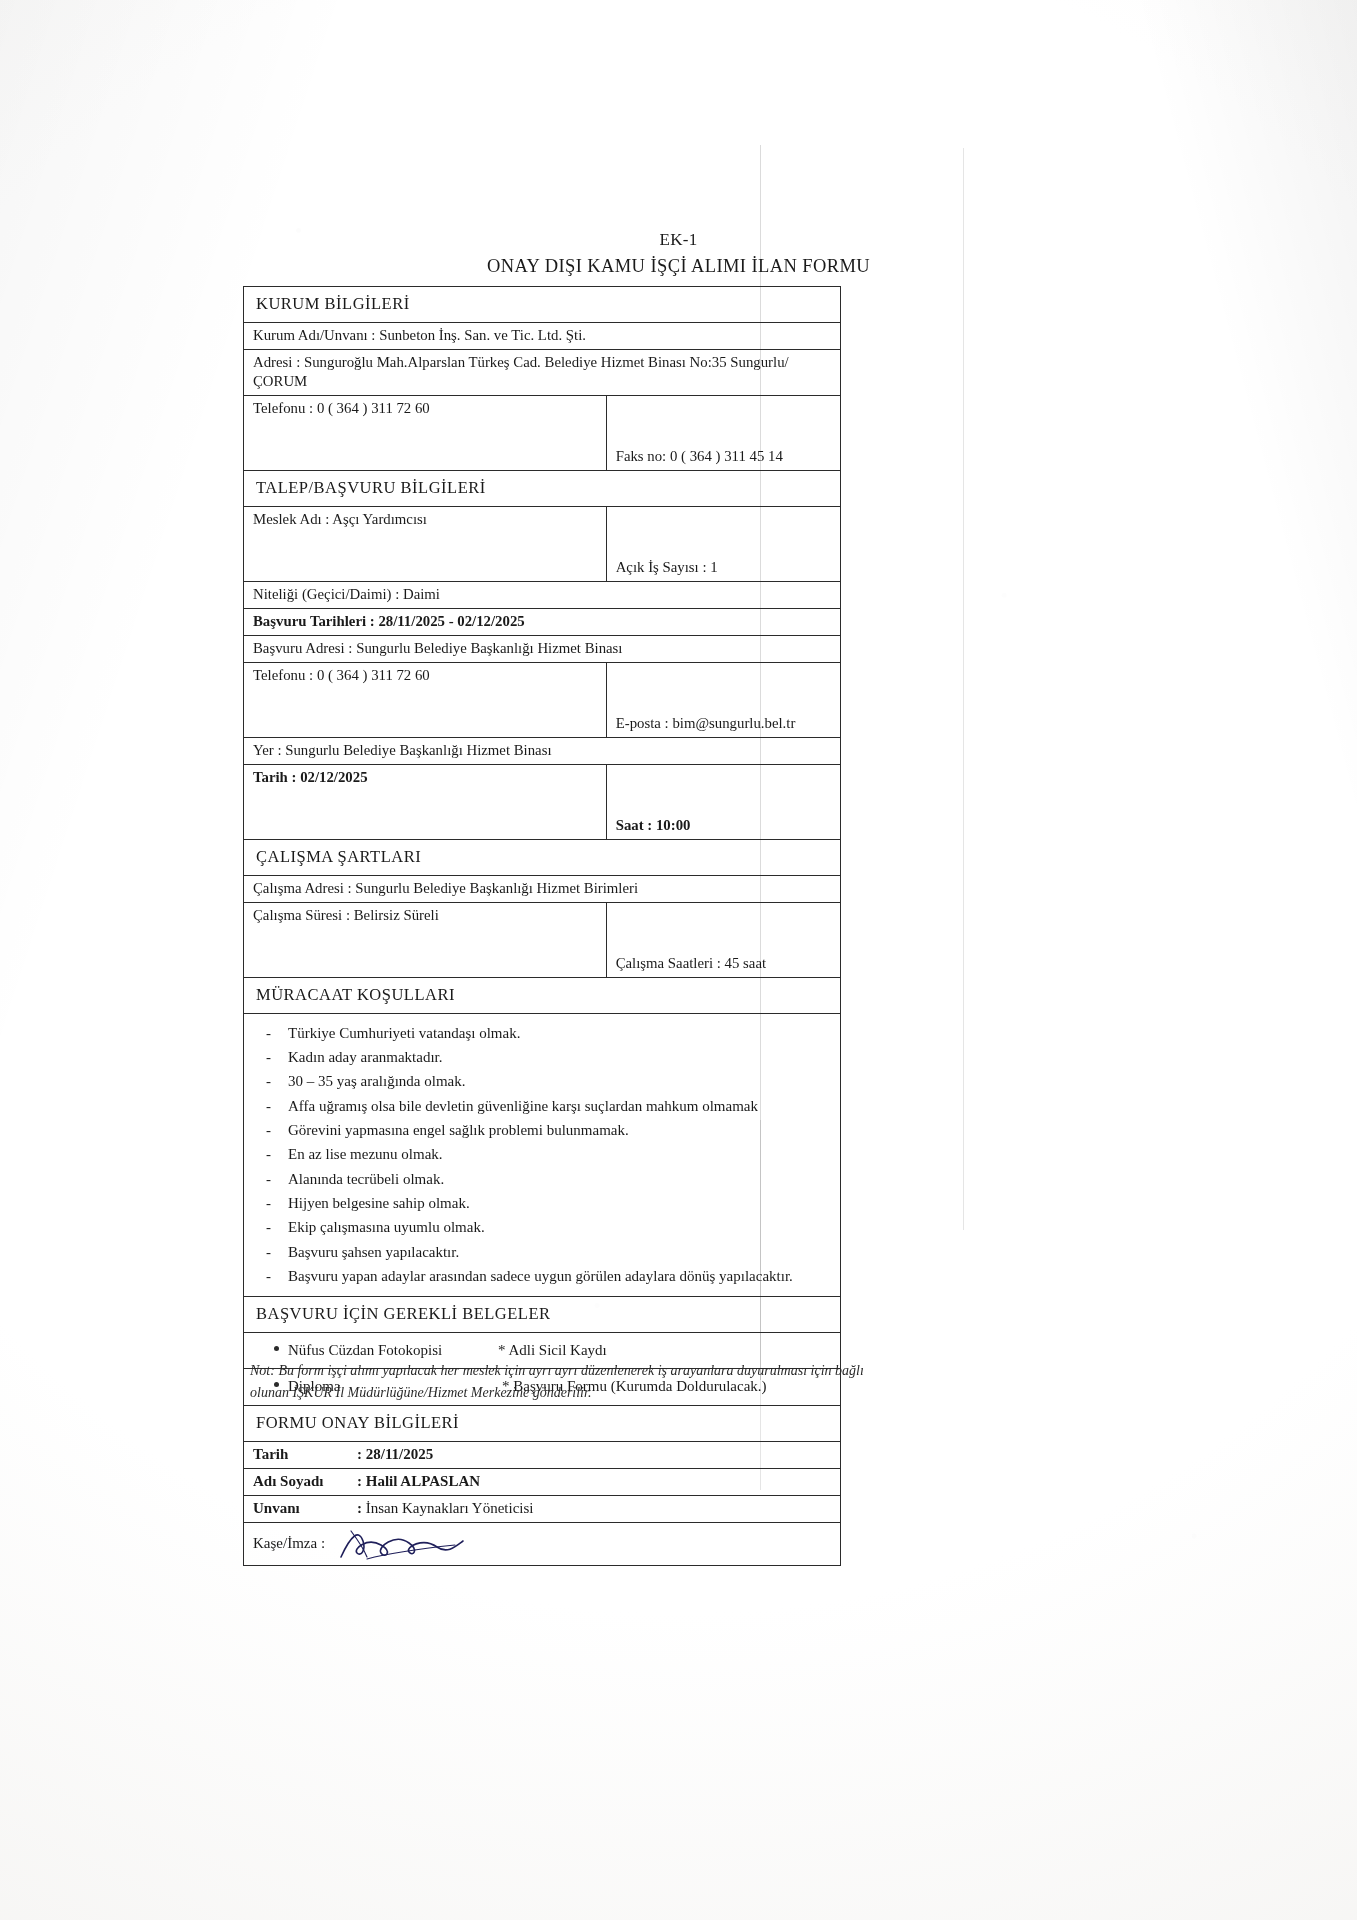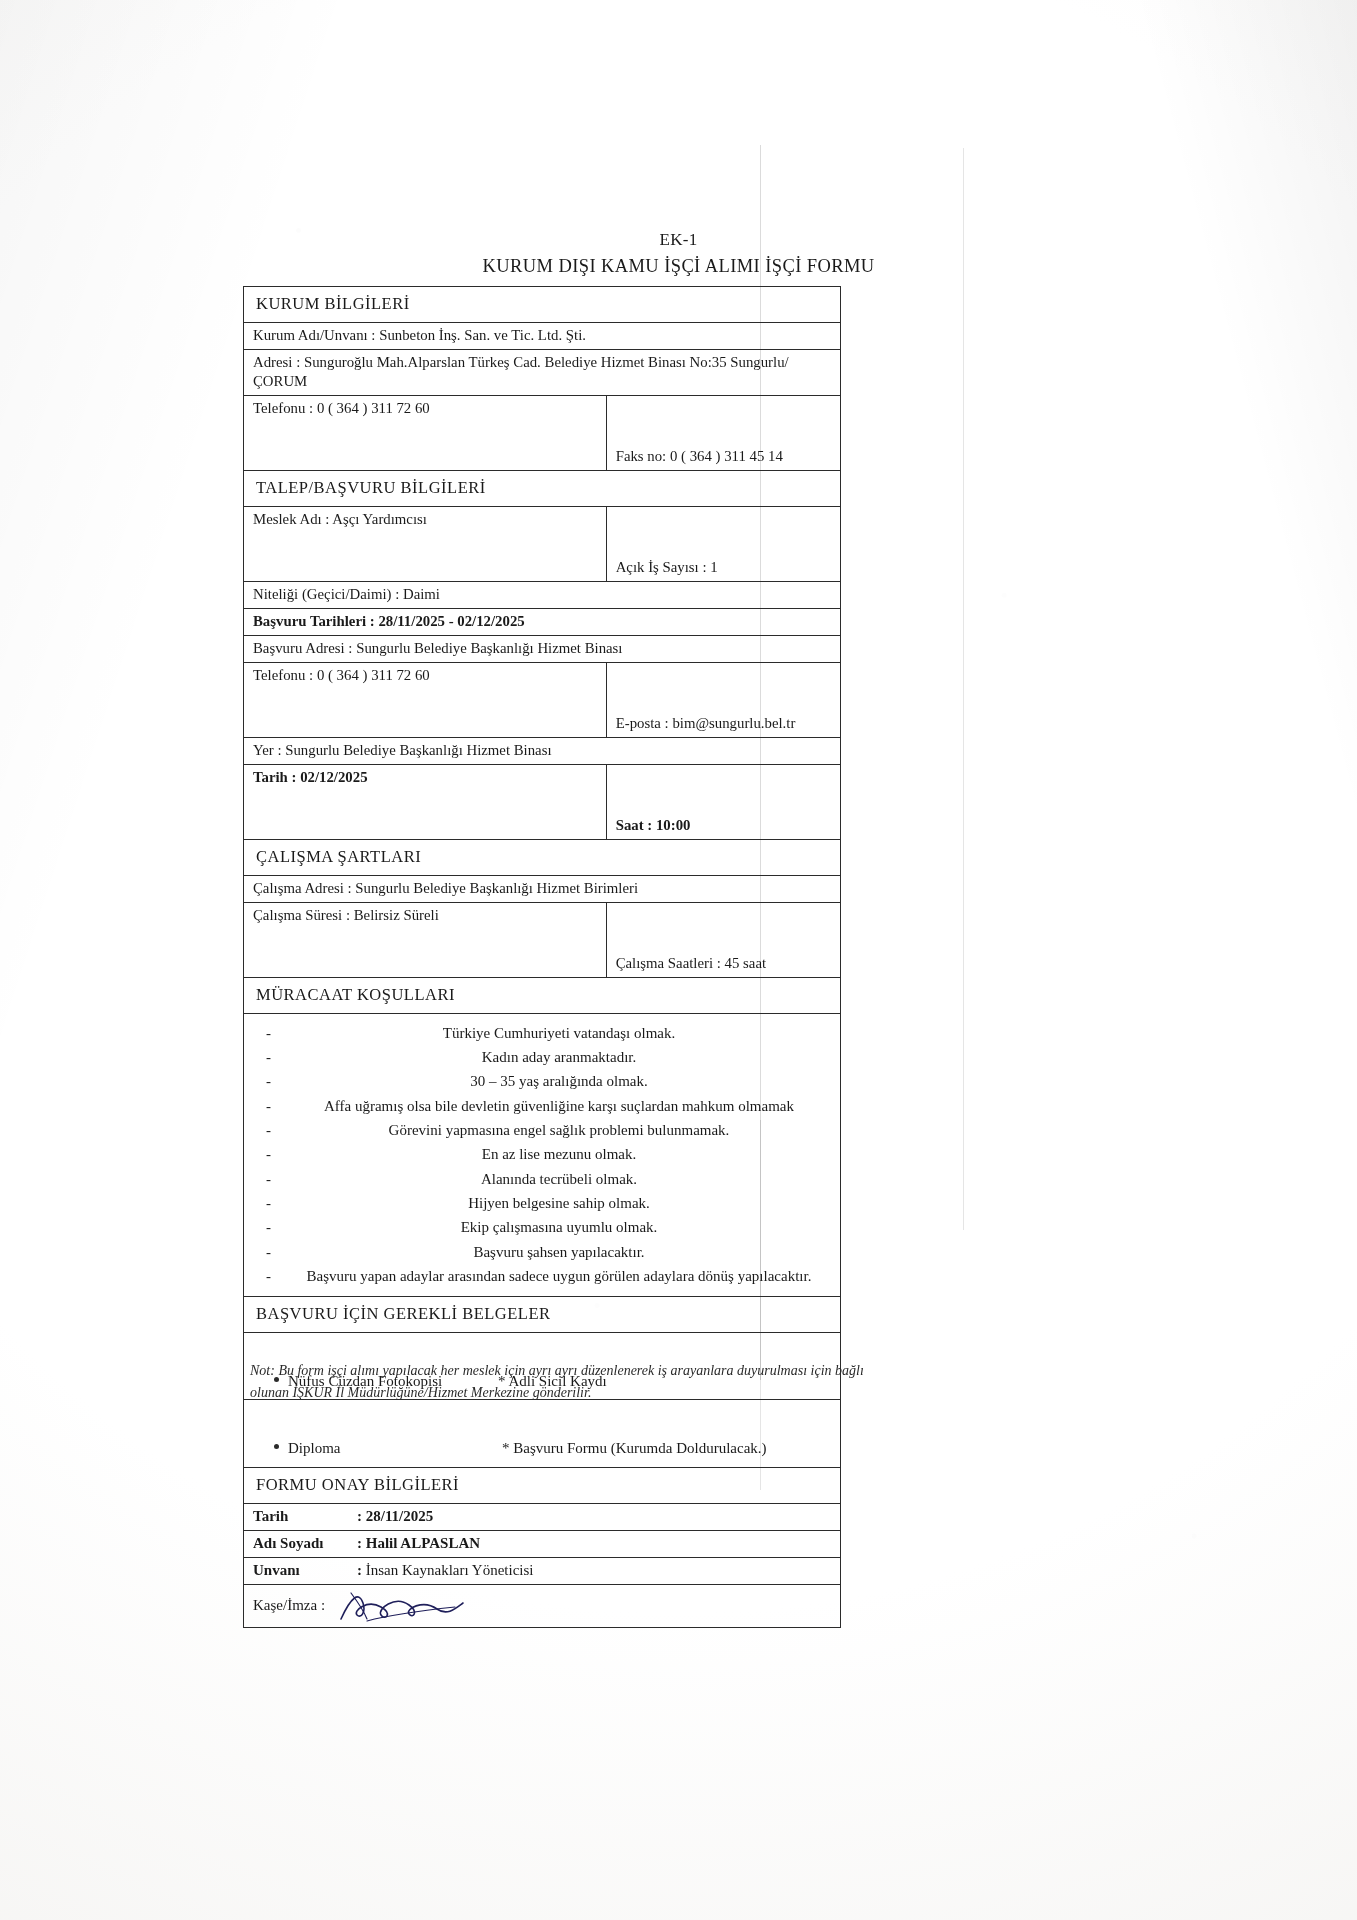--- a/index.html
+++ b/index.html
@@ -94,21 +94,20 @@
   .semib { font-weight: 700; }
 
   
   .cond {
     padding: 7px 10px 8px 14px;
   }
   .cond ul {
     list-style: none;
     margin: 0;
     padding: 0;
-    text-align: center;
   }
   .cond li {
     position: relative;
     padding-left: 30px;
     font-size: 15px;
     line-height: 1.62;
   }
   .cond li::before {
     content: "-";
     position: absolute;
@@ -133,21 +132,21 @@
   }
   .docline .bullet span {
     display: inline-block;
     width: 5px; height: 5px;
     border-radius: 50%;
     background: #2b2b2b;
     vertical-align: middle;
     position: relative;
     top: -3px;
   }
-  .docline .a { flex: 0 0 auto; min-width: 210px; margin-top: 31px; }
+  .docline .a { flex: 0 0 auto; min-width: 210px; }
   .docline .b { flex: 1 1 auto; }
   .docline.second .a { min-width: 214px; }
 
   .approve .cell { font-size: 15px; }
   .approve .lbl { display: inline-block; min-width: 104px; }
 
   .sign-row {
     display: flex;
     align-items: center;
     min-height: 42px;
@@ -190,21 +189,21 @@
 
 <div class="page">
   <div class="crease c1"></div>
   <div class="crease c2"></div>
   <div class="crease c3"></div>
 
   <div class="doc">
 
     <div class="hdr">
       <div class="ek">EK-1</div>
-      <div class="title">KURUM DIŞI KAMU İŞÇİ ALIMI İŞÇİ FORMU</div>
+      <div class="title">ONAY DIŞI KAMU İŞÇİ ALIMI İLAN FORMU</div>
     </div>
 
     <div class="form">
 
       <div class="row">
         <div class="cell section">KURUM BİLGİLERİ</div>
       </div>
       <div class="row">
         <div class="cell">Kurum Adı/Unvanı : Sunbeton İnş. San. ve Tic. Ltd. Şti.</div>
       </div>

